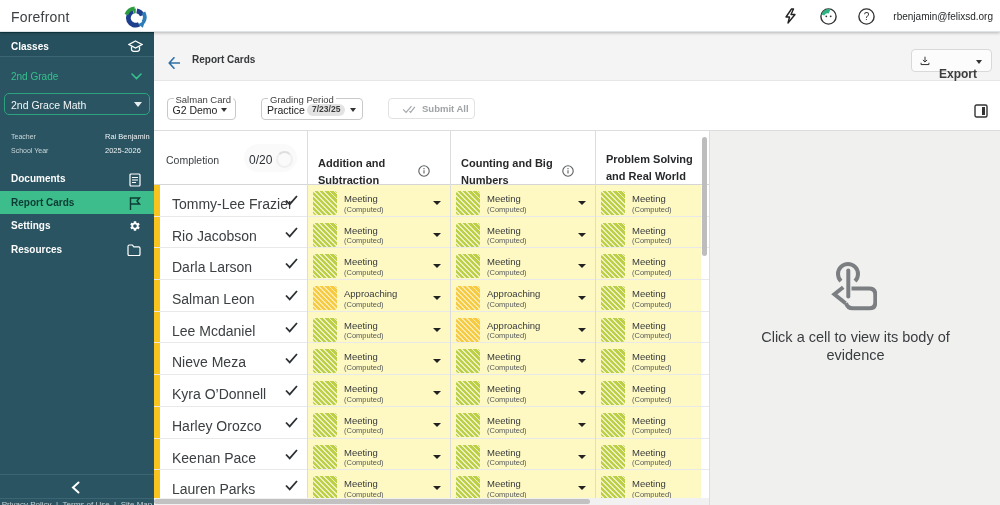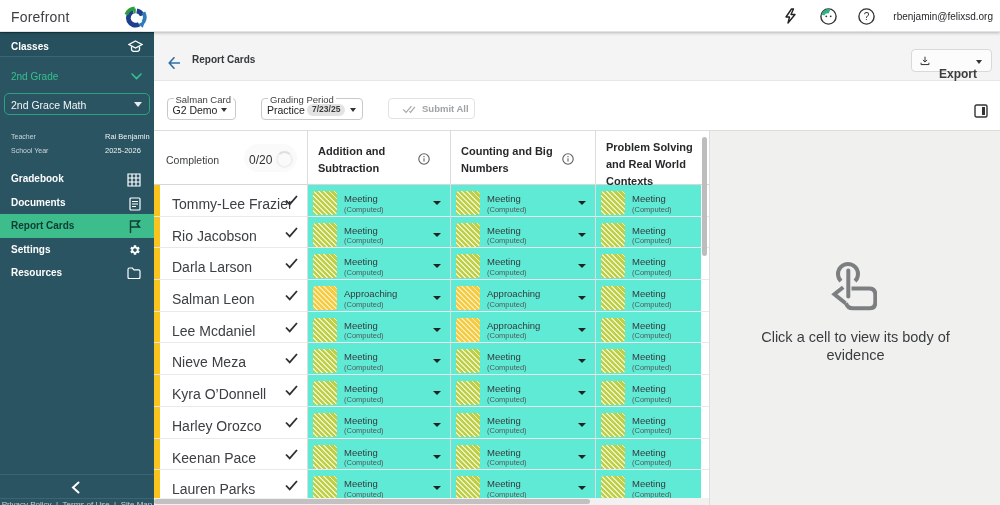--- a/index.html
+++ b/index.html
@@ -60,29 +60,29 @@
 #submitall svg { position:absolute; left:13px; top:5px; width:14px; height:10px; }
 #paneltoggle { position:absolute; right:12px; top:23px; }
 
 
 #tablearea { position:absolute; left:154px; top:131px; width:555px; height:374px; background:#fff; overflow:hidden; }
 #thead { position:absolute; left:0; top:0; width:555px; height:54px; border-bottom:1px solid #d6d6d6; background:#fff; }
 .vline { position:absolute; top:0; width:1px; background:#dcdcdc; }
 #thead .comp { position:absolute; left:12px; top:23px; font-size:10.5px; color:#3b3f42; }
 #thead .count { position:absolute; left:95px; top:22px; font-size:12px; color:#2d3134; }
 #spinner { position:absolute; left:122px; top:20px; width:17px; height:17px; border-radius:50%; border:2.5px solid #efefef; border-top-color:#dedede; }
-.hcol { position:absolute; top:0; height:54px; }
+.hcol { position:absolute; top:12px; height:54px; }
 .hcol .t { position:absolute; left:11px; font-weight:bold; font-size:11px; line-height:17px; color:#27292b; }
 .hcol svg { position:absolute; }
 #rows { position:absolute; left:0; top:54px; width:555px; }
 .row { position:relative; height:31.7px; border-bottom:1px solid #e9e9e9; background:#fff; }
 .row .ystrip { position:absolute; left:0; top:0; width:6px; height:100%; background:#f8c41d; }
 .row .name { position:absolute; left:18px; top:11px; font-size:14px; color:#3c4043; }
 .row .check { position:absolute; left:131px; top:10px; }
-.cell { position:absolute; top:0; height:100%; background:#5eead4;text-align:center; }
+.cell { position:absolute; top:0; height:100%; background:#fef9c3;text-align:center; }
 .swatch { position:absolute; left:6px; top:6px; width:24px; height:24px; border-radius:3px; }
 .sw-meet { background:repeating-linear-gradient(45deg, #bccf47 0px, #bccf47 2.4px, #ecf1c2 2.4px, #ecf1c2 3.6px); }
 .sw-appr { background:repeating-linear-gradient(45deg, #f6ca41 0px, #f6ca41 2.4px, #fbeaae 2.4px, #fbeaae 3.6px); }
 .cell .l1 { position:absolute; left:37px; top:8px; font-size:9.5px; color:#35393c; }
 .cell .l2 { position:absolute; left:37px; top:19.5px; font-size:7.5px; color:#55585a; }
 .cell .c { position:absolute; right:9px; top:16px; width:0; height:0; border-left:4px solid transparent; border-right:4px solid transparent; border-top:4.5px solid #222; }
 #vscroll { position:absolute; left:548px; top:6px; width:5px; height:119px; background:#bdbdbd; border-radius:3px; }
 #hscroll { position:absolute; left:0; top:367px; width:555px; height:7px; background:#f1f1f1; }
 #hscroll .thumb { position:absolute; left:0; top:1px; width:436px; height:5px; background:#c1c1c1; border-radius:3px; }
 
@@ -111,26 +111,20 @@
     </div>
     <div id="sb-select">
       <div class="t">2nd Grace Math</div>
       <div class="c"></div>
     </div>
     <div class="sb-meta" style="top:101px;">Teacher</div>
     <div class="sb-metav" style="top:100px;">Rai Benjamin</div>
     <div class="sb-meta" style="top:115px;">School Year</div>
     <div class="sb-metav" style="top:114px;">2025-2026</div>
     <div id="sb-menu">
-      <div class="mi">
-          <div class="t">Gradebook</div>
-          <svg width="14" height="14" viewBox="0 0 14 14">
-            <path d="M1 1 h12 v12 h-12 z M1 5 h12 M1 9 h12 M5 1 v12 M9 1 v12" fill="none" stroke="#fff" stroke-width="1.2"></path>
-          </svg>
-        </div>
       <div class="mi">
           <div class="t">Documents</div>
           <svg width="12" height="14" viewBox="0 0 12 14">
             <rect x="1" y="1" width="10" height="12" rx="1" fill="none" stroke="#fff" stroke-width="1.2"></rect>
             <path d="M3 4.5 h6 M3 7 h6 M3 9.5 h4" stroke="#fff" stroke-width="1.1"></path>
           </svg>
         </div>
       <div class="mi active">
           <div class="t">Report Cards</div>
           <svg width="12" height="14" viewBox="0 0 12 14">

